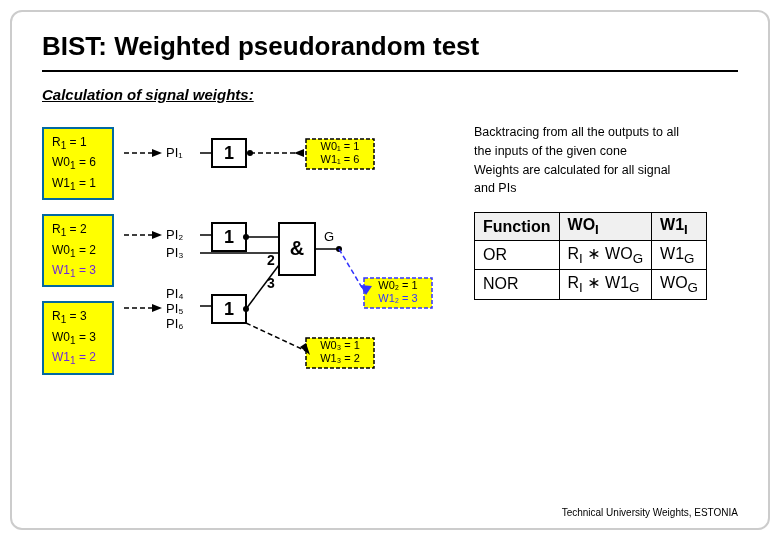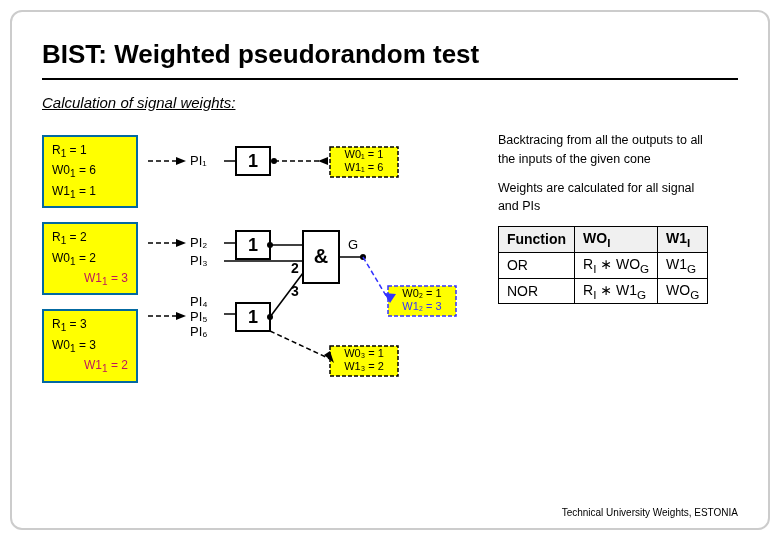--- a/index.html
+++ b/index.html
@@ -10,38 +10,39 @@
       font-family: Arial, sans-serif;
       overflow: hidden;
     }
     .slide {
       width: 760px;
       height: 520px;
       margin: 10px;
       background: #fff;
       border: 2px solid #ccc;
       border-radius: 12px;
-      padding: 27px 30px;
+      padding: 19px 30px;
       position: relative;
     }
     .title {
       font-size: 26px;
       font-weight: bold;
       margin-bottom: 8px;
     }
     .divider {
       border: none;
       border-top: 2px solid #000;
       margin-bottom: 14px;
     }
     .subtitle {
       font-size: 15px;
       font-style: italic;
       text-decoration: underline;
       margin-bottom: 20px;
+      font-weight: bold;
     }
     .main-content {
       display: flex;
       flex-direction: row;
       gap: 10px;
       align-items: flex-start;
     }
     
     .input-boxes {
       display: flex;
@@ -50,50 +51,49 @@
       margin-top: 4px;
     }
     .input-box {
       border: 2px solid #0369a1;
       background: #ffff00;
       padding: 4px 8px;
       font-size: 12px;
       line-height: 1.5;
       min-width: 72px;
     }
-    .input-box .red { color: #be185d; margin-left: 32px; }
+    .input-box .red { color: #6d28d9; }
     
     .diagram {
       position: relative;
       width: 340px;
       height: 260px;
       flex-shrink: 0;
       text-align: center;
     }
     
     .right-side {
       display: flex;
       flex-direction: column;
-      gap: 10px;
       margin-top: 0;
     }
     .description {
       font-size: 12.5px;
       max-width: 210px;
       line-height: 1.5;
     }
     .weights-text {
       font-size: 12.5px;
       max-width: 210px;
       line-height: 1.5;
     }
     .function-table {
       border-collapse: collapse;
-      font-size: 14px;
-      margin-top: 0;
+      font-size: 16px;
+      margin-top: 14px;
     }
     .function-table td, .function-table th {
       border: 1px solid #000;
       padding: 3px 8px;
       text-align: left;
     }
     .function-table th {
       background: #f0f0f0;
       font-weight: bold;
     }

